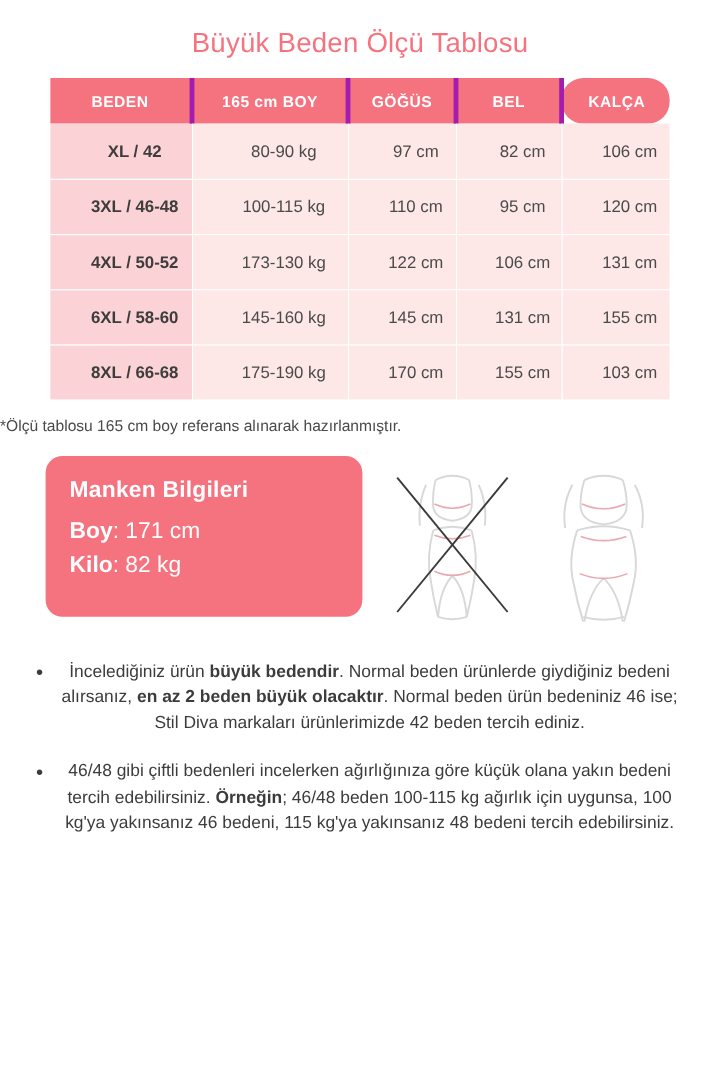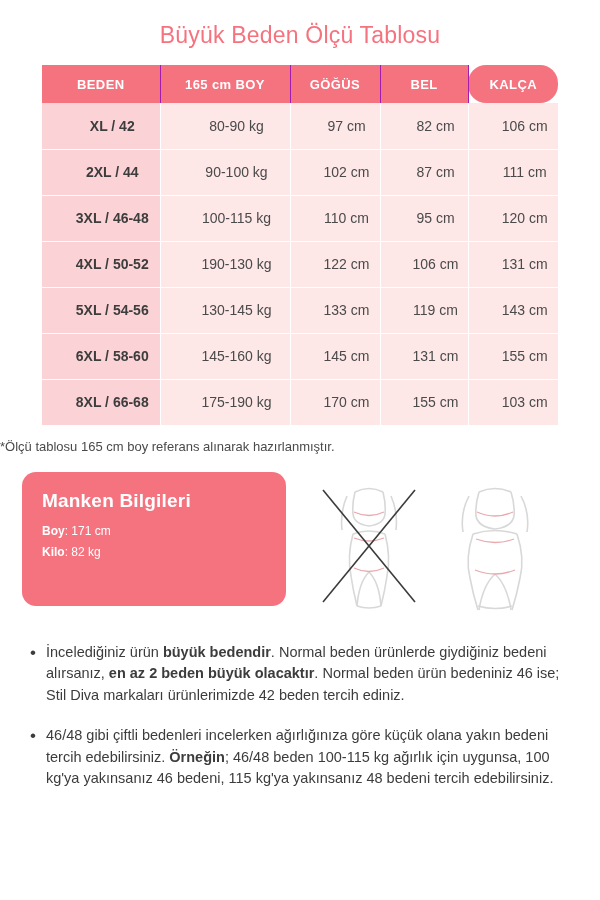--- a/index.html
+++ b/index.html
@@ -36,21 +36,21 @@
   }
   table.size-table th {
     background: #f5737f;
     color: #ffffff;
     font-size: 13px;
     font-weight: bold;
     letter-spacing: 0.4px;
     height: 38px;
     vertical-align: middle;
     text-align: center;
-    border-right: 1px solid #a21caf;
+    border-right: 4px solid #a21caf;
   }
   table.size-table th:last-child { border-right: none; border-radius: 18px; }
   table.size-table td {
     height: 46px;
     text-align: center;
     vertical-align: middle;
     font-size: 14px;
     color: #4a4a4a;
     border-bottom: 1px solid #ffffff;
     border-right: 1px solid #ffffff;
@@ -81,29 +81,30 @@
     align-items: flex-start;
     margin: 18px 22px 0 22px;
   }
   .model-card {
     background: #f5737f;
     color: #ffffff;
     border-radius: 14px;
     padding: 16px 18px 18px 20px;
     width: 264px;
     min-height: 134px;
+    margin-left: 16px;
   }
   .model-card h3 {
     margin: 2px 0 12px 0;
     font-size: 19px;
     font-weight: bold;
     letter-spacing: 0.2px;
   }
   .model-card .line {
-    font-size: 12px;
+    font-size: 19px;
     margin: 7px 0;
     font-weight: normal;
   }
   .model-card .line b { font-weight: bold; }
 
   .figures {
     flex: 1;
     display: flex;
     justify-content: center;
     gap: 6px;
@@ -121,21 +122,21 @@
     color: #3c3c3c;
     margin-bottom: 18px;
   }
   .bullet .dot {
     flex: 0 0 auto;
     width: 16px;
     font-size: 17px;
     line-height: 1.35;
     color: #3c3c3c;
   }
-  .bullet .txt { flex: 1; }
+  .bullet .txt { flex: 1; text-align: center; }
   .bullet b { font-weight: bold; }
 </style>
 </head>
 <body>
 
 <div class="page">
 
   <div class="title">Büyük Beden Ölçü Tablosu</div>
 
   <div class="table-wrap">
@@ -158,46 +159,32 @@
       </thead>
       <tbody>
         <tr>
           <td class="beden-cell">XL / 42</td>
           <td>80-90 kg</td>
           <td>97 cm</td>
           <td>82 cm</td>
           <td>106 cm</td>
         </tr>
         <tr>
-          <td class="beden-cell">2XL / 44</td>
-          <td>90-100 kg</td>
-          <td>102 cm</td>
-          <td>87 cm</td>
-          <td>111 cm</td>
-        </tr>
-        <tr>
           <td class="beden-cell">3XL / 46-48</td>
           <td>100-115 kg</td>
           <td>110 cm</td>
           <td>95 cm</td>
           <td>120 cm</td>
         </tr>
         <tr>
           <td class="beden-cell">4XL / 50-52</td>
-          <td>190-130 kg</td>
+          <td>173-130 kg</td>
           <td>122 cm</td>
           <td>106 cm</td>
           <td>131 cm</td>
-        </tr>
-        <tr>
-          <td class="beden-cell">5XL / 54-56</td>
-          <td>130-145 kg</td>
-          <td>133 cm</td>
-          <td>119 cm</td>
-          <td>143 cm</td>
         </tr>
         <tr>
           <td class="beden-cell">6XL / 58-60</td>
           <td>145-160 kg</td>
           <td>145 cm</td>
           <td>131 cm</td>
           <td>155 cm</td>
         </tr>
         <tr>
           <td class="beden-cell">8XL / 66-68</td>

